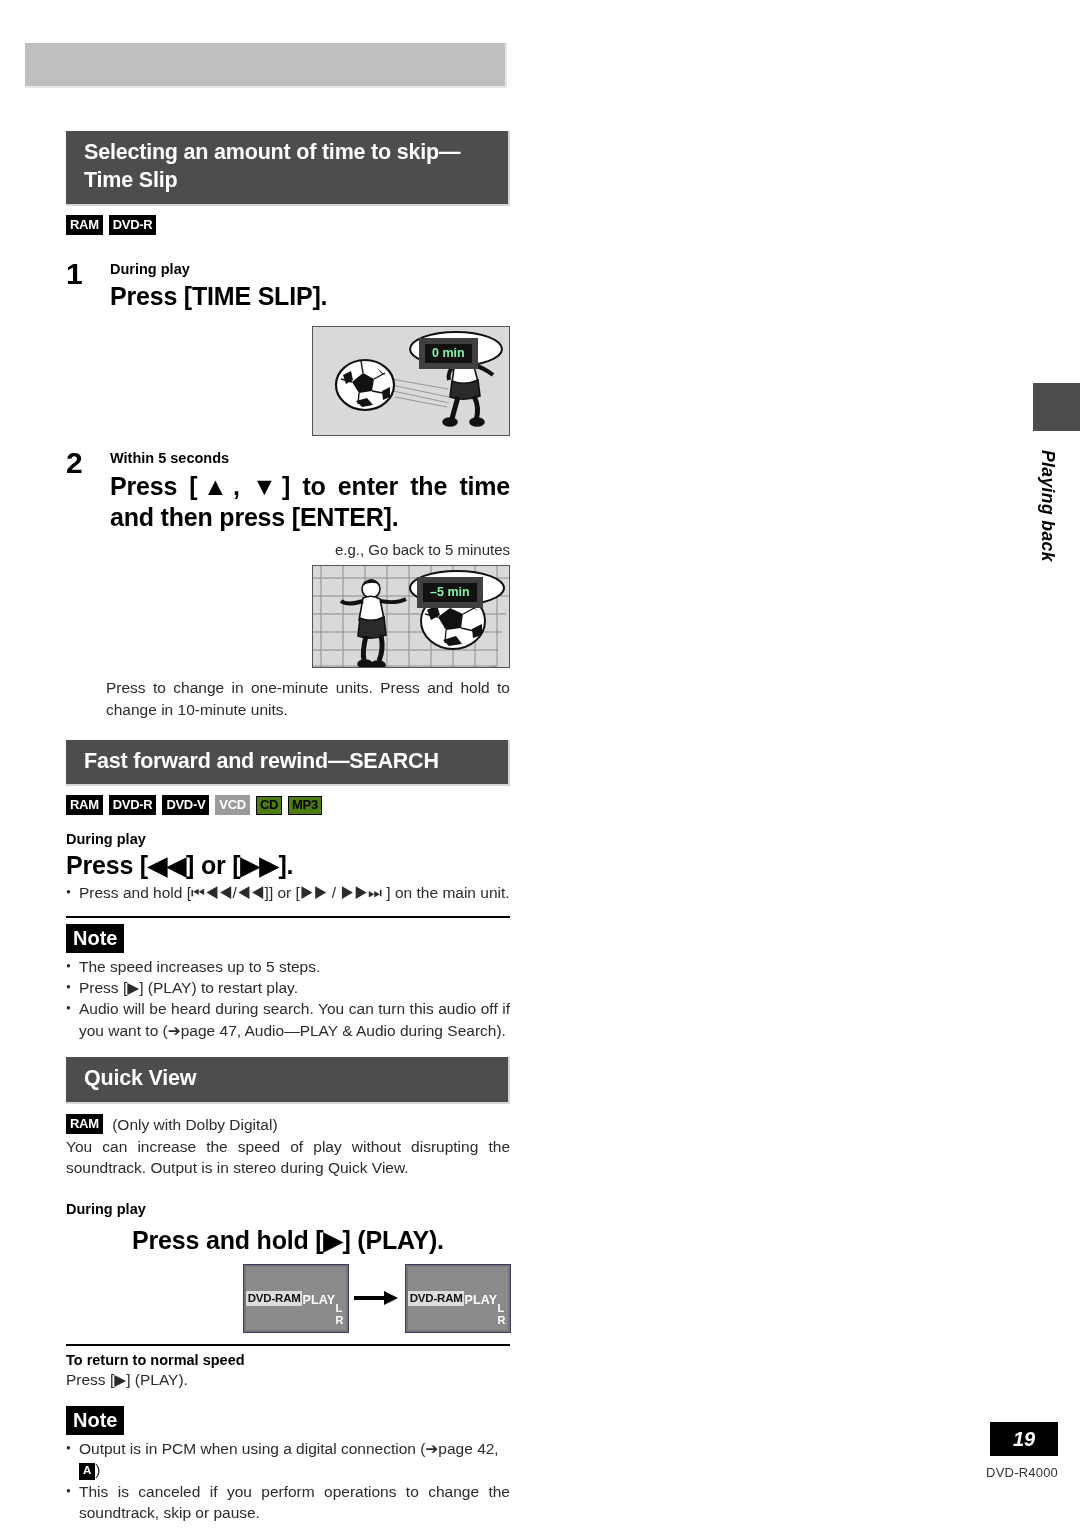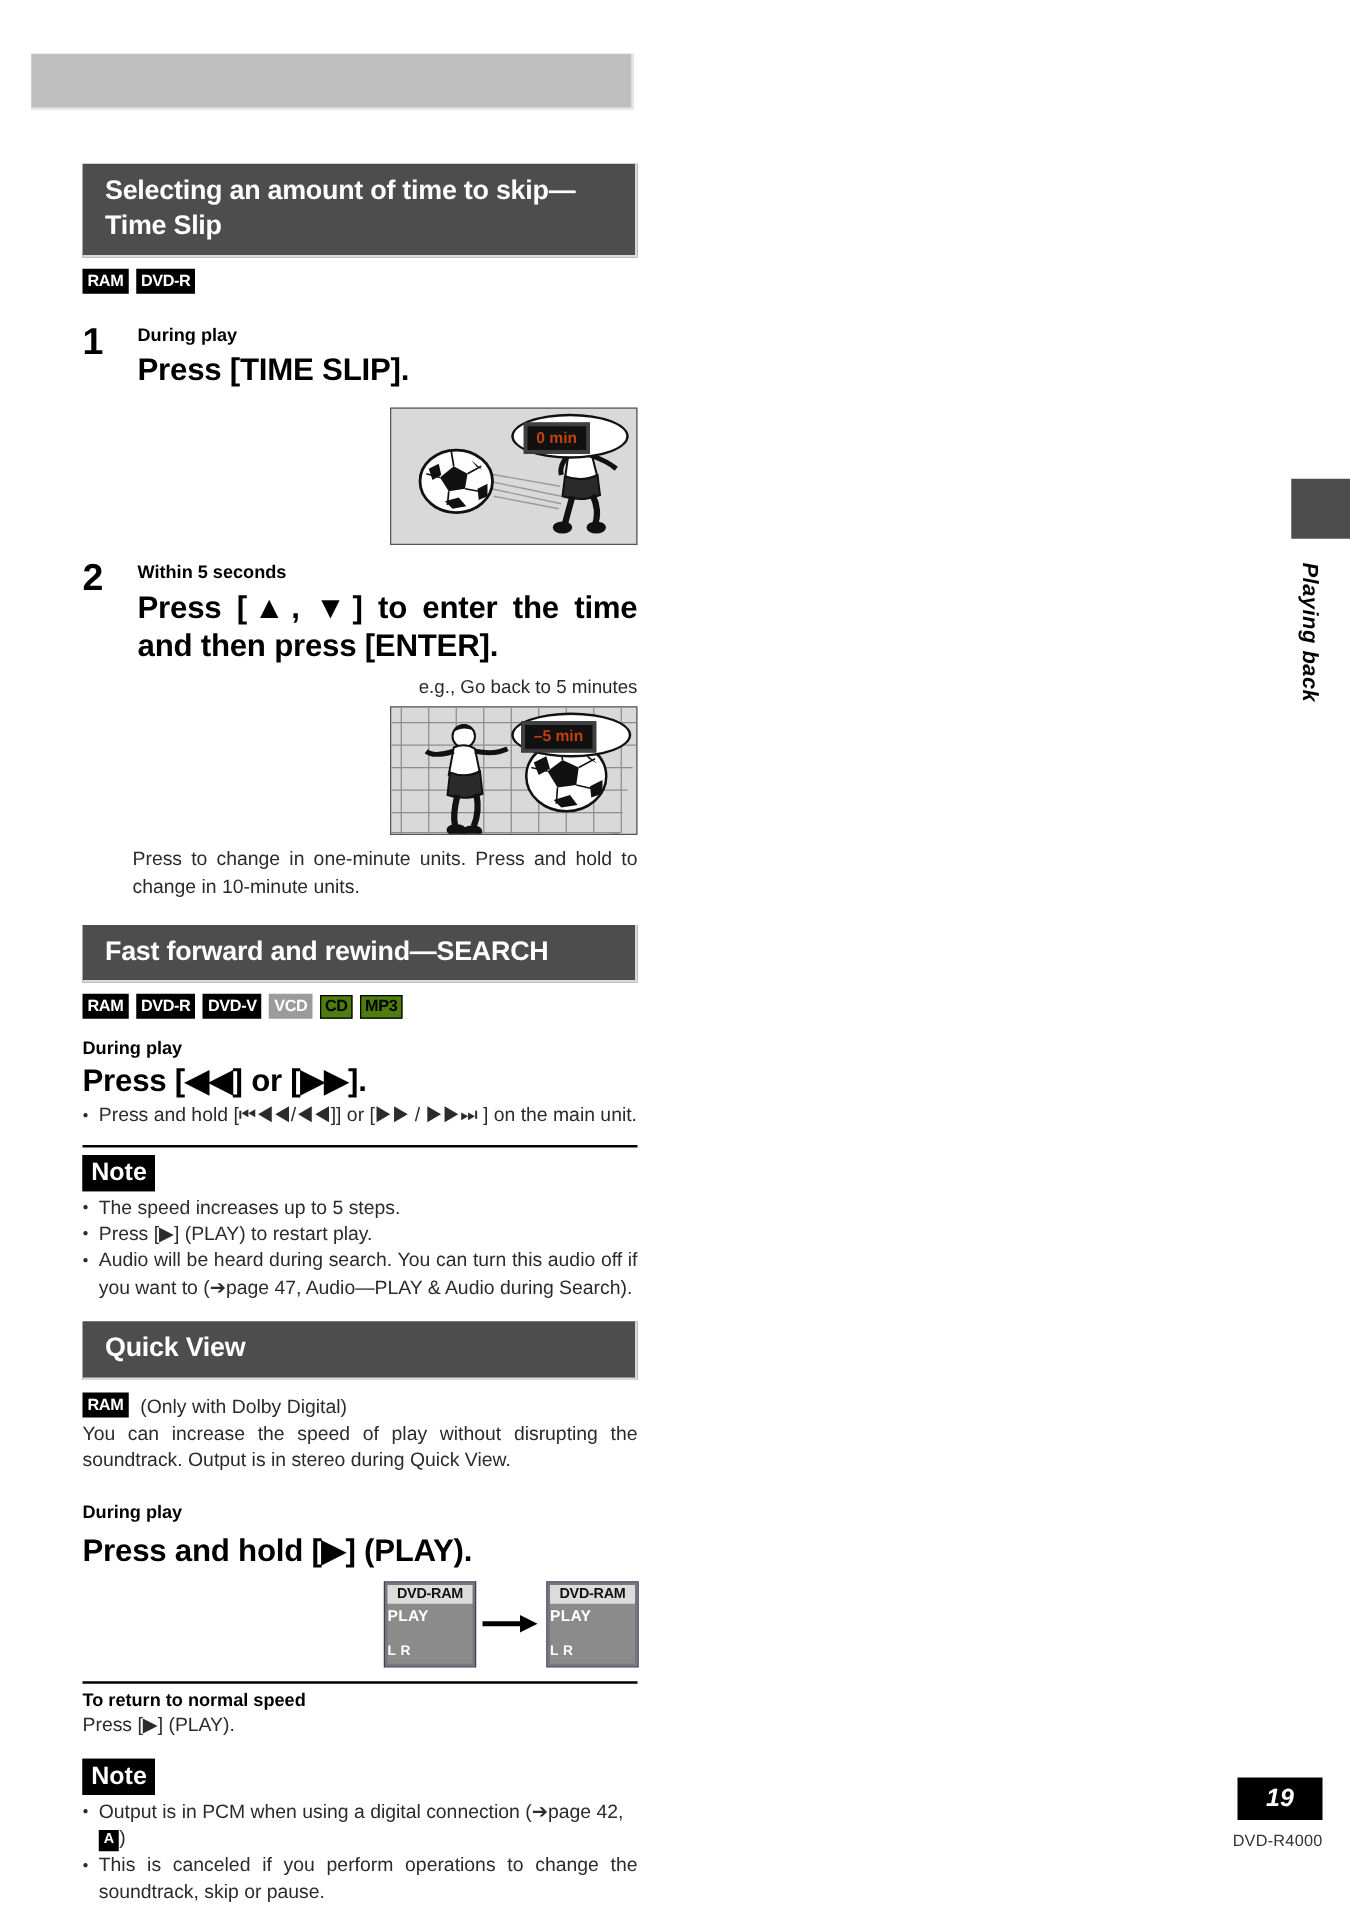--- a/index.html
+++ b/index.html
@@ -147,35 +147,36 @@
   .illus.tall { height:103px; }
 
   .callout {
     position:absolute;
     border:2.5px solid #111;
     border-radius:50%;
     background:#ffffff;
   }
   .callout-label {
     position:absolute;
-    background:#111; color:#c2410c;
+    background:#111; color:#86efac;
     font-size:12.5px; font-weight:bold;
     padding:2px 7px 3px 7px;
-    border:3px solid #404040;
+    border:6px solid #404040;
     white-space:nowrap;
   }
 
   
   .disp-row { display:flex; align-items:center; justify-content:flex-end; gap:0; }
   .disp-box {
-    width:72px; height:67px;
+    width:104px; height:67px;
     background:#8b8b8b;
     border:2px solid #777;
     outline:1px solid #3b3b5c;
-    display:flex; flex-direction:column;
+    display:flex; flex-direction:row;
+    align-items:center;
   }
   .disp-top {
     width:100%;
     background:#dcdcdc;
     color:#111;
     font-size:11.5px; font-weight:bold;
     text-align:center;
     padding:1px 0 2px 0;
     letter-spacing:-0.2px;
   }
@@ -402,21 +403,21 @@
 
   <div class="sec-head" style="margin-top:16px;"><span>Quick View</span></div>
 
   <div style="margin-top:10px;">
     <span class="badge-inline">RAM</span>
     <span class="body-txt" style="margin-left:5px;">(Only with Dolby Digital)</span>
   </div>
   <div class="body-txt justify" style="margin-top:1px;">You can increase the speed of play without disrupting the soundtrack. Output is in stereo during Quick View.</div>
 
   <div class="cond-lbl" style="margin-top:22px;">During play</div>
-  <div class="big-inst" style="margin-top:8px;">Press and hold [▶] (PLAY).</div>
+  <div class="big-inst" style="margin-top:8px;text-align:center;">Press and hold [▶] (PLAY).</div>
 
   <div class="disp-row" style="margin-top:10px;">
     <div class="disp-box">
       <div class="disp-top">DVD-RAM</div>
       <div class="disp-play">PLAY</div>
       <div class="disp-lr">L R</div>
     </div>
     <div class="disp-arrow">
       <div class="shaft"></div>
         <div class="head"></div>

